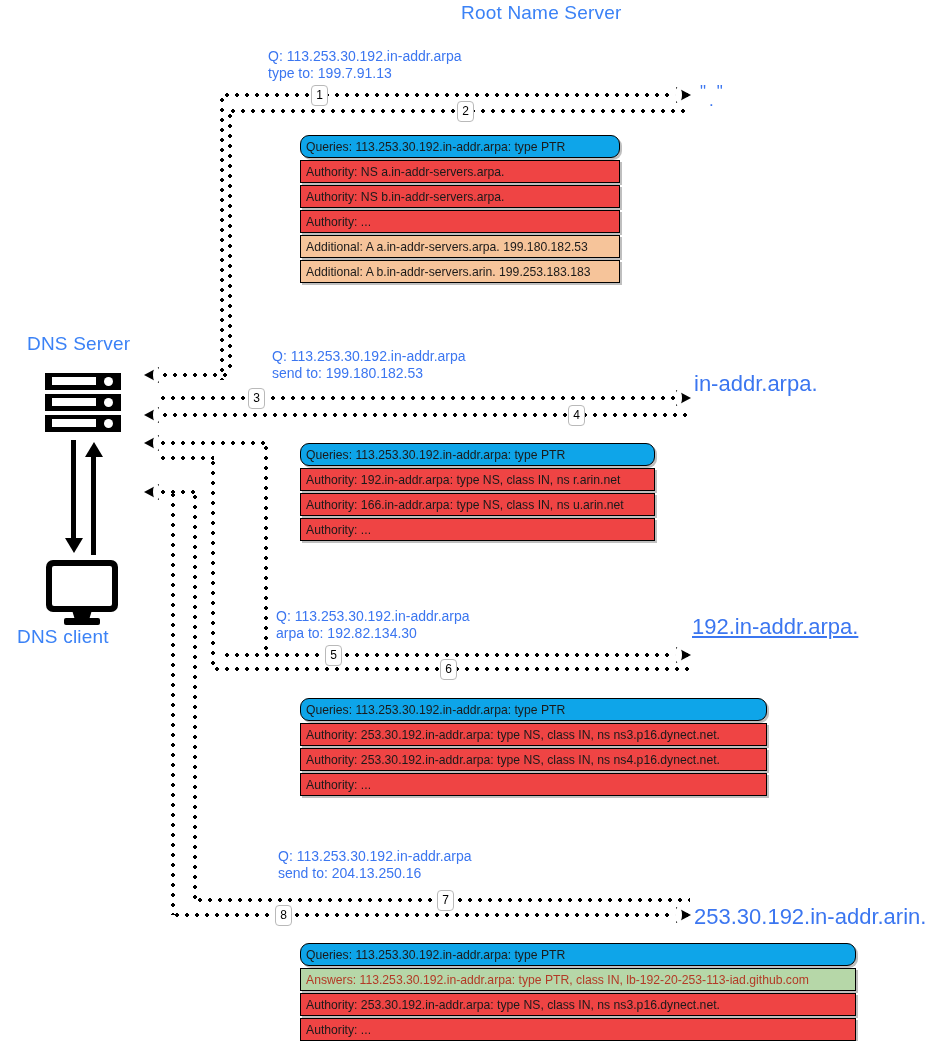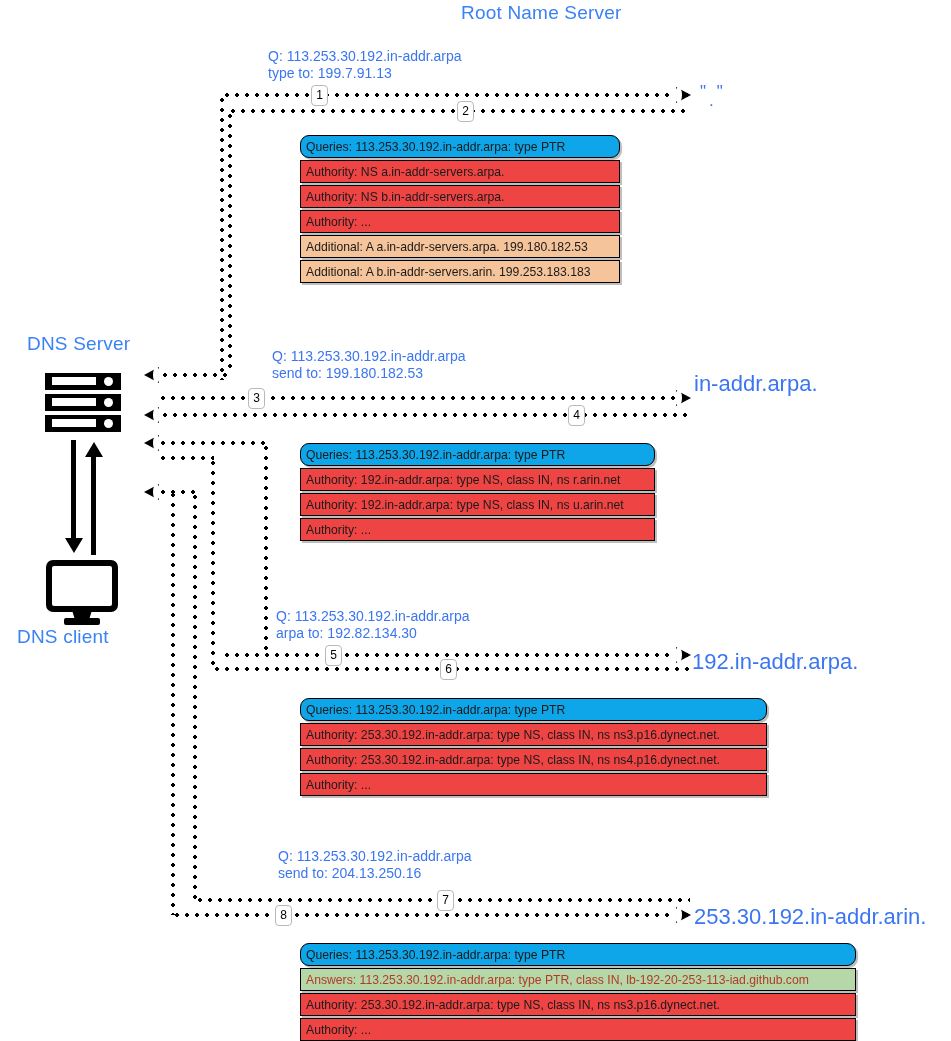--- a/index.html
+++ b/index.html
@@ -146,42 +146,42 @@
 
 <div class="dline" style="left:160px;top:413px;width:530px;"></div>
 <div class="arrow-l" style="left:144px;top:407px;"></div>
 <div class="step" style="left:568px;top:405px;">4</div>
 
 <div class="abs zone-label big" style="left:694px;top:371px;">in-addr.arpa.</div>
 
 <div class="pkt" style="left:300px;top:443px;width:355px;">
   <div class="row q">Queries: 113.253.30.192.in-addr.arpa: type PTR</div>
   <div class="row auth">Authority: 192.in-addr.arpa: type NS, class IN, ns r.arin.net</div>
-  <div class="row auth">Authority: 192.in-addr.arpa: type NS, class IN, ns u.arin.net</div>
+  <div class="row auth">Authority: 166.in-addr.arpa: type NS, class IN, ns u.arin.net</div>
   <div class="row auth">Authority: ...</div>
 </div>
 
 <div class="abs qcap" style="left:276px;top:608px;">
   <div>Q: 113.253.30.192.in-addr.arpa</div>
   <div>arpa to: 192.82.134.30</div>
 </div>
 
 <div class="dline" style="left:158px;top:441px;width:110px;"></div>
 <div class="dvert" style="left:264px;top:443px;height:212px;"></div>
 <div class="dline" style="left:222px;top:653px;width:468px;"></div>
 <div class="arrow-r" style="left:676px;top:647px;"></div>
 <div class="step" style="left:325px;top:645px;">5</div>
 <div class="arrow-l" style="left:144px;top:435px;"></div>
 
 <div class="dline" style="left:212px;top:667px;width:478px;"></div>
 <div class="dvert" style="left:211px;top:458px;height:210px;"></div>
 <div class="dline" style="left:158px;top:456px;width:56px;"></div>
 <div class="step" style="left:440px;top:659px;">6</div>
 
-<div class="abs zone-label big" style="left:692px;top:649px;">192.in-addr.arpa.</div>
+<div class="abs zone-label big" style="left:692px;top:614px;text-decoration:underline;">192.in-addr.arpa.</div>
 
 <div class="pkt" style="left:300px;top:698px;width:467px;">
   <div class="row q">Queries: 113.253.30.192.in-addr.arpa: type PTR</div>
   <div class="row auth">Authority: 253.30.192.in-addr.arpa: type NS, class IN, ns ns3.p16.dynect.net.</div>
   <div class="row auth">Authority: 253.30.192.in-addr.arpa: type NS, class IN, ns ns4.p16.dynect.net.</div>
   <div class="row auth">Authority: ...</div>
 </div>
 
 <div class="abs qcap" style="left:278px;top:848px;">
   <div>Q: 113.253.30.192.in-addr.arpa</div>

